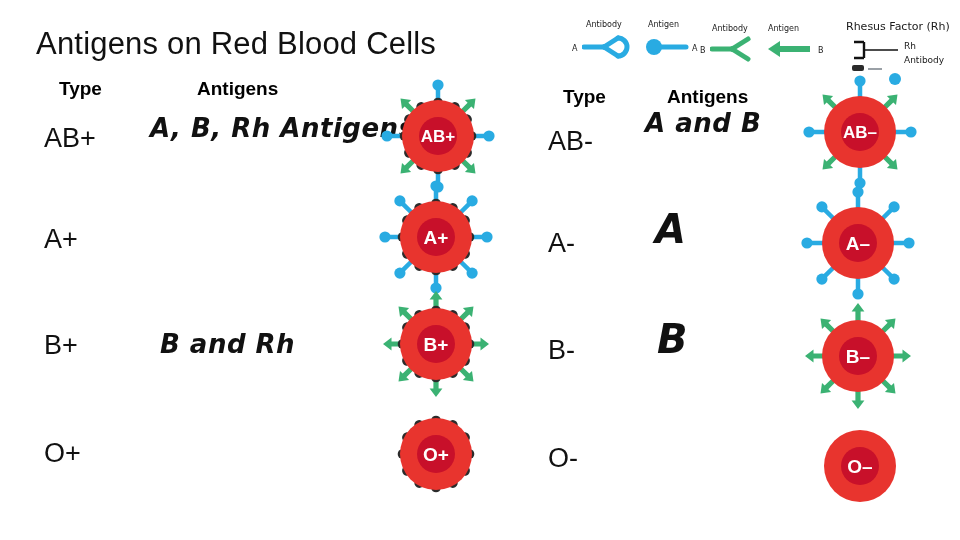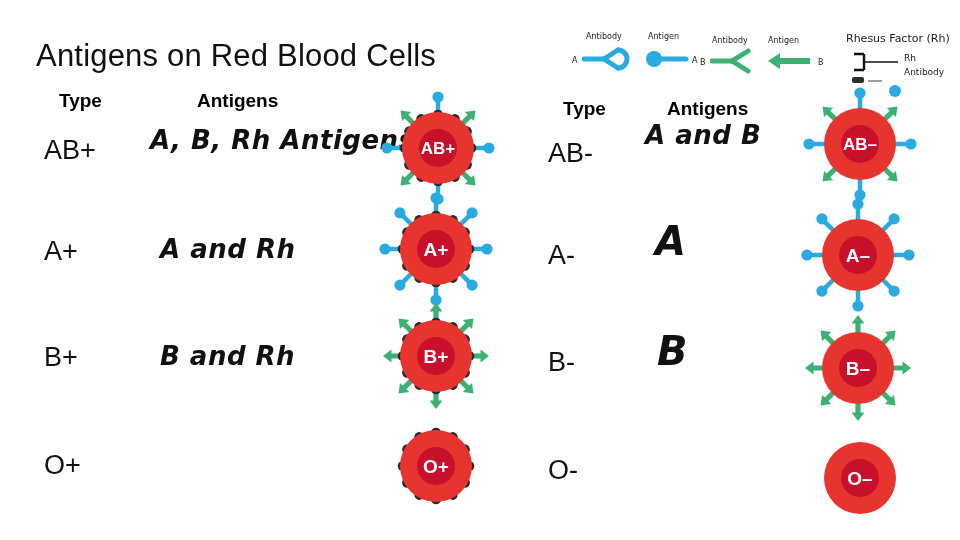--- a/index.html
+++ b/index.html
@@ -3,21 +3,21 @@
 <meta charset="utf-8">
 <style>
   html,body{margin:0;padding:0;}
   body{
     width:960px;height:540px;
     background:#ffffff;
     font-family:"Liberation Sans", sans-serif;
     overflow:hidden;
     position:relative;
   }
-  .stage{position:absolute;left:0;top:12px;width:960px;height:432px;text-decoration:underline;}
+  .stage{position:absolute;left:0;top:0;width:960px;height:432px;text-decoration:underline;}
 
   
   #page-title{
     position:absolute; left:36px; top:26px;
     font-size:31px; font-weight:400; color:#111;
     letter-spacing:.2px; white-space:nowrap;
   }
 
   
   .col-head{position:absolute;font-weight:bold;font-size:19px;color:#000;white-space:nowrap;margin-left:15px;}
@@ -140,21 +140,20 @@
         <ellipse cx="25.5" cy="60.0" rx="4.6" ry="3.8" transform="rotate(270 25.5 60.0)" fill="#2b2b2b"></ellipse>
         <ellipse cx="30.1" cy="42.8" rx="4.6" ry="3.8" transform="rotate(300 30.1 42.8)" fill="#2b2b2b"></ellipse>
         <ellipse cx="42.7" cy="30.1" rx="4.6" ry="3.8" transform="rotate(330 42.7 30.1)" fill="#2b2b2b"></ellipse>
         <circle cx="60" cy="60" r="36" fill="#e8342e"></circle>
         <circle cx="60" cy="60" r="19" fill="#c8102a"></circle>
         <text x="60" y="60" fill="#ffffff" font-family="Liberation Sans, sans-serif" font-size="17" font-weight="bold" text-anchor="middle" dominant-baseline="central">AB+</text>
       </svg>
     </div>
 
   <div class="type-cell" style="left:44px;top:224px;">A+</div>
-  <div class="antigen-cell" style="left:160px;top:222px;">A and Rh</div>
   <div class="cellwrap" id="L1" style="left:376px;top:177px;">
       <svg viewBox="0 0 120 120" xmlns="http://www.w3.org/2000/svg">
         <path d="M60.0 26.0 L60.0 13.0" stroke="#29ABE2" stroke-width="4.5" stroke-linecap="round"></path>
           <circle cx="60.0" cy="9.0" r="5.6" fill="#29ABE2"></circle>
         <path d="M84.0 36.0 L93.2 26.8" stroke="#29ABE2" stroke-width="4.5" stroke-linecap="round"></path>
           <circle cx="96.1" cy="23.9" r="5.6" fill="#29ABE2"></circle>
         <path d="M94.0 60.0 L107.0 60.0" stroke="#29ABE2" stroke-width="4.5" stroke-linecap="round"></path>
           <circle cx="111.0" cy="60.0" r="5.6" fill="#29ABE2"></circle>
         <path d="M84.0 84.0 L93.2 93.2" stroke="#29ABE2" stroke-width="4.5" stroke-linecap="round"></path>
           <circle cx="96.1" cy="96.1" r="5.6" fill="#29ABE2"></circle>

